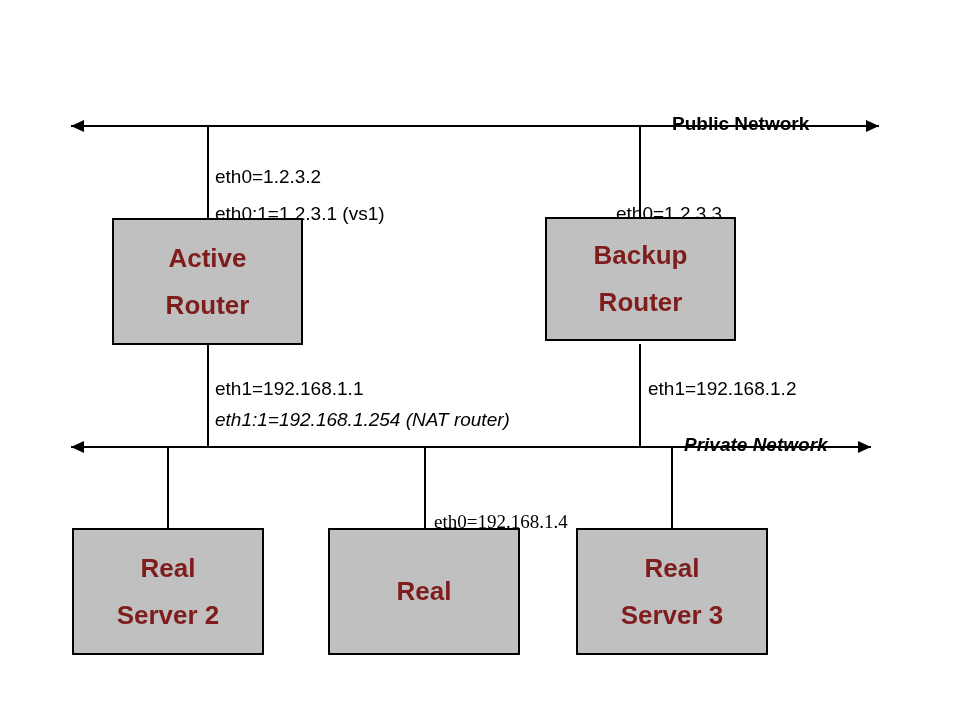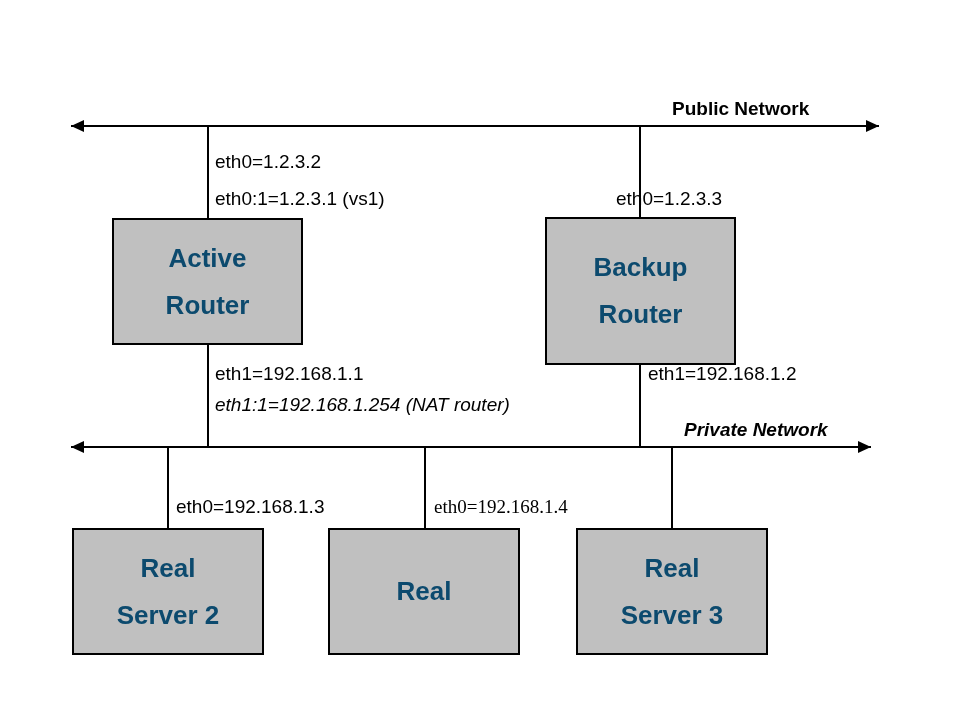--- a/index.html
+++ b/index.html
@@ -29,31 +29,32 @@
     background: #c0c0c0;
     border: 2px solid #000000;
     box-sizing: border-box;
     display: flex;
     flex-direction: column;
     align-items: center;
     justify-content: center;
     font-weight: bold;
     font-size: 26px;
     line-height: 1.18;
-    color: #0c4a6e;
+    color: #7f1d1d;
     text-align: center;
     gap: 16px;
   }
   .node .line2 { display: block; }
   .label {
     position: absolute;
     font-size: 19px;
     color: #000000;
     white-space: nowrap;
     line-height: 1.35;
+    margin-top: 15px;
   }
   .label.bold {
     font-weight: bold;
   }
 </style>
 </head>
 <body>
 
 <div id="diagram">
 
@@ -92,32 +93,31 @@
 
   <div class="label" style="left:215px; top:186px;">eth0:1=1.2.3.1 (vs1)</div>
 
   <div class="label" style="left:616px; top:186px;">eth0=1.2.3.3</div>
 
   <div class="node" style="left:112px; top:218px; width:191px; height:127px;">
     <span>Active</span>
     <span class="line2">Router</span>
   </div>
 
-  <div class="node" style="left:545px; top:217px; width:191px; height:148px;">
+  <div class="node" style="left:545px; top:217px; width:191px; height:124px;">
     <span>Backup</span>
     <span class="line2">Router</span>
   </div>
 
   <div class="label" style="left:215px; top:361px;">eth1=192.168.1.1</div>
 
   <div class="label" style="left:215px; top:392px;font-style:italic;">eth1:1=192.168.1.254 (NAT router)</div>
 
   <div class="label" style="left:648px; top:361px;">eth1=192.168.1.2</div>
 
-  <div class="label" style="left:176px; top:494px;">eth0=192.168.1.3</div>
 
   <div class="label" style="left:434px; top:494px;font-family:Liberation Serif, serif;">eth0=192.168.1.4</div>
 
 
   <div class="node" style="left:72px; top:528px; width:192px; height:127px;">
     <span>Real</span>
     <span class="line2">Server 2</span>
   </div>
 
   <div class="node" style="left:328px; top:528px; width:192px; height:127px;">

